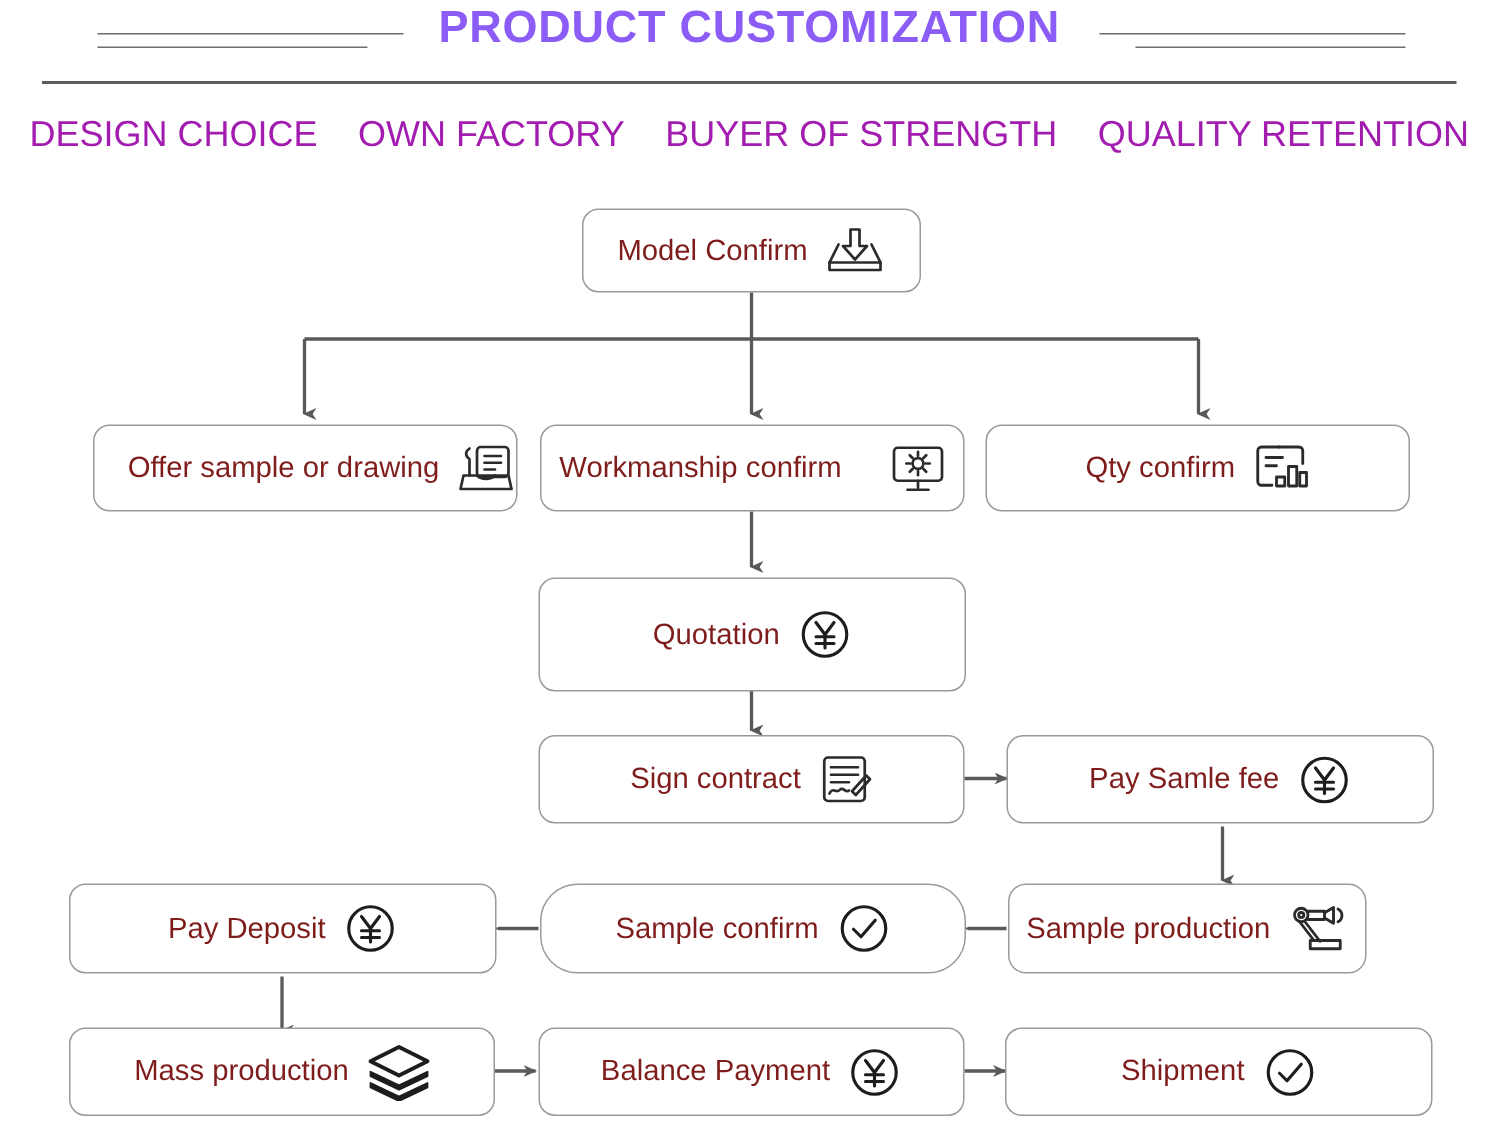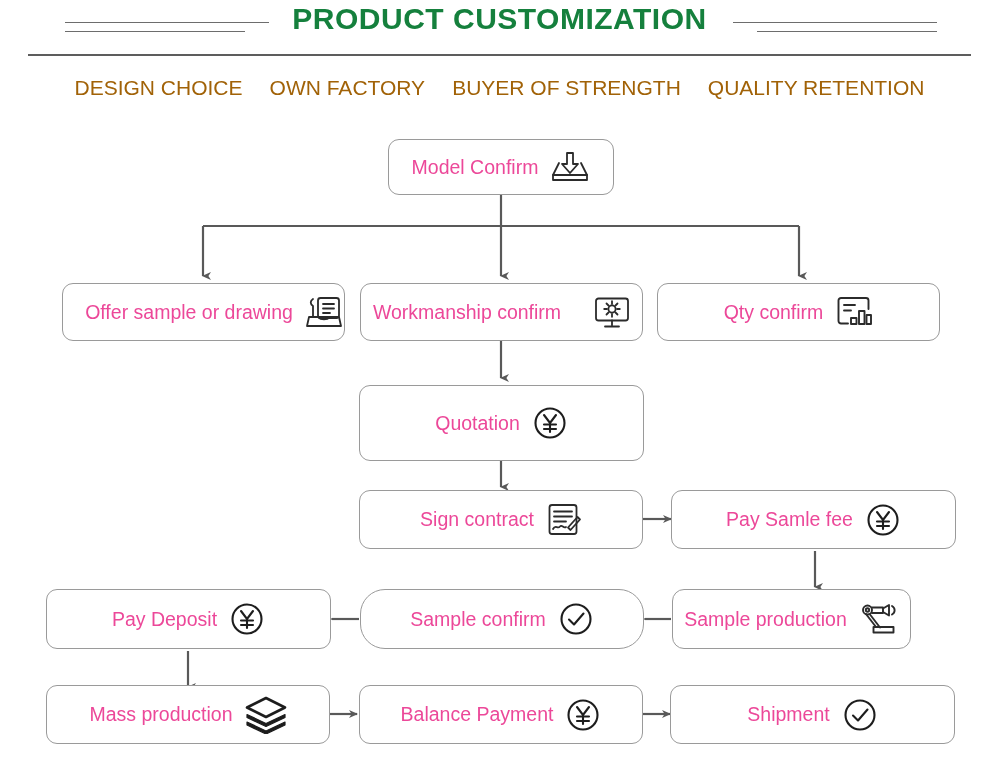--- a/index.html
+++ b/index.html
@@ -24,21 +24,21 @@
     height: 56px;
   }
   #header-title {
     position: absolute;
     left: 0; top: 2px;
     width: 999px;
     text-align: center;
     font-size: 30px;
     font-weight: 700;
     letter-spacing: 0.5px;
-    color: #15803d;
+    color: #8b5cf6;
     font-family: "Liberation Sans", sans-serif;
   }
   .rule {
     position: absolute;
     height: 0;
     border-top: 1.5px solid #6d6d6d;
   }
   #rule-left-top   { left: 65px;  top: 22px; width: 204px; }
   #rule-left-bot   { left: 65px;  top: 31px; width: 180px; }
   #rule-right-top  { left: 733px; top: 22px; width: 204px; }
@@ -56,23 +56,23 @@
   #subtitle-row {
     position: absolute;
     left: 0; top: 76px;
     width: 999px;
     display: flex;
     justify-content: center;
     align-items: baseline;
     gap: 27px;
   }
   .subtitle-item {
-    font-size: 21px;
+    font-size: 24px;
     font-weight: 400;
-    color: #a16207;
+    color: #a21caf;
     white-space: nowrap;
     font-family: "Liberation Sans", sans-serif;
   }
 
   
   #flow {
     position: absolute;
     left: 0; top: 0;
     width: 999px;
     height: 764px;
@@ -93,21 +93,21 @@
     background: #ffffff;
     display: flex;
     align-items: center;
     justify-content: center;
     gap: 12px;
     padding: 0 14px;
   }
   .node-label {
     font-size: 19.5px;
     font-weight: 400;
-    color: #ec4899;
+    color: #7f1d1d;
     white-space: nowrap;
     font-family: "Liberation Sans", sans-serif;
   }
   .node-icon {
     display: inline-flex;
     align-items: center;
     justify-content: center;
     flex: 0 0 auto;
   }
   .node-icon svg { display: block; }

